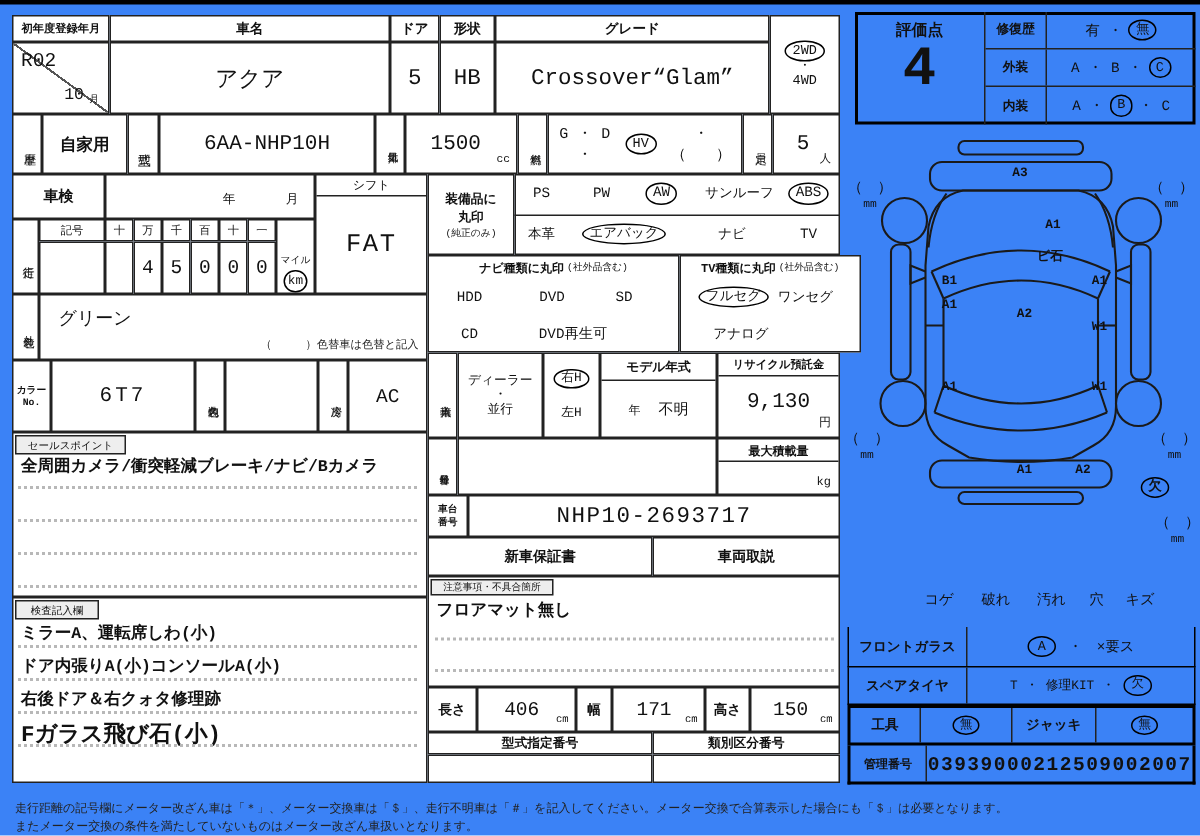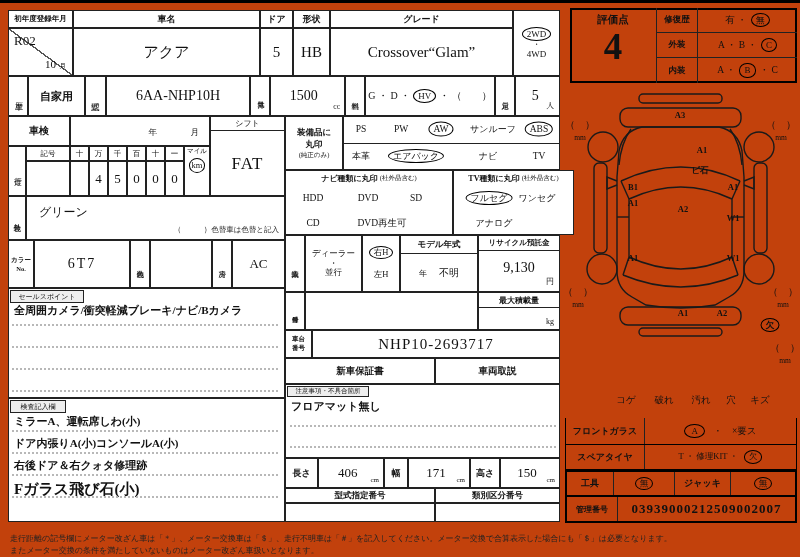--- a/index.html
+++ b/index.html
@@ -1,17 +1,17 @@
 <!DOCTYPE html>
 <html><head>
 <meta charset="utf-8">
 <style>
   html,body{margin:0;padding:0;background:#fff;}
-  .sheet{position:relative;width:800px;height:557px;background:#c2410c;
-    font-family:Liberation Serif, serif;color:#111;overflow:hidden;}
+  .sheet{position:relative;width:800px;height:557px;background:#3b82f6;
+    font-family:Liberation Mono, monospace;color:#111;overflow:hidden;}
   .n{position:absolute;box-sizing:border-box;}
   .c{position:absolute;box-sizing:border-box;border:1px solid #222;background:#fff;}
   .f{display:flex;align-items:center;justify-content:center;text-align:center;}
   .col{display:flex;flex-direction:column;align-items:center;}
   .v{writing-mode:vertical-rl;text-orientation:upright;line-height:1;}
   .b{font-weight:bold;}
   .circ{border:1.5px solid #000;border-radius:50%;padding:0 4px;display:inline-block;line-height:1.35;}
   .dotl{position:absolute;border-top:2px dotted #b8b8b8;height:0;}
   .dl{position:absolute;transform:translate(-50%,-50%);font-size:8.5px;font-weight:bold;white-space:nowrap;}
   .ctr{transform:translate(-50%,-50%);position:absolute;white-space:nowrap;}
@@ -100,21 +100,21 @@
   <div class="c f" style="left:127px;top:146px;width:19px;height:15px;font-size:7.5px;">百</div>
   <div class="c f" style="left:146px;top:146px;width:19px;height:15px;font-size:7.5px;">十</div>
   <div class="c f" style="left:165px;top:146px;width:19px;height:15px;font-size:7.5px;">一</div>
   <div class="c f" style="left:26px;top:161px;width:44px;height:35px;"></div>
   <div class="c f" style="left:70px;top:161px;width:19px;height:35px;font-size:13px;"></div>
   <div class="c f" style="left:89px;top:161px;width:19px;height:35px;font-size:13px;">4</div>
   <div class="c f" style="left:108px;top:161px;width:19px;height:35px;font-size:13px;">5</div>
   <div class="c f" style="left:127px;top:161px;width:19px;height:35px;font-size:13px;">0</div>
   <div class="c f" style="left:146px;top:161px;width:19px;height:35px;font-size:13px;">0</div>
   <div class="c f" style="left:165px;top:161px;width:19px;height:35px;font-size:13px;">0</div>
-  <div class="c col" style="left:184px;top:146px;width:26px;height:50px;justify-content:flex-start;gap:2px;">
+  <div class="c col" style="left:184px;top:146px;width:26px;height:50px;justify-content:flex-end;gap:2px;">
     <span style="font-size:6.5px;">マイル</span>
     <span class="circ" style="font-size:8.5px;padding:1px 2px;">km</span>
   </div>
 
   <div class="c f" style="left:8px;top:196px;width:18px;height:44px;">
       <span class="v" style="font-size:7.5px;">外装色</span>
     </div>
   <div class="c" style="left:26px;top:196px;width:259px;height:44px;">
     <span class="n" style="left:12px;top:7px;font-size:12px;">グリーン</span>
     <span class="n" style="right:5px;bottom:4px;font-size:7.5px;color:#222;">（　　　）色替車は色替と記入</span>

